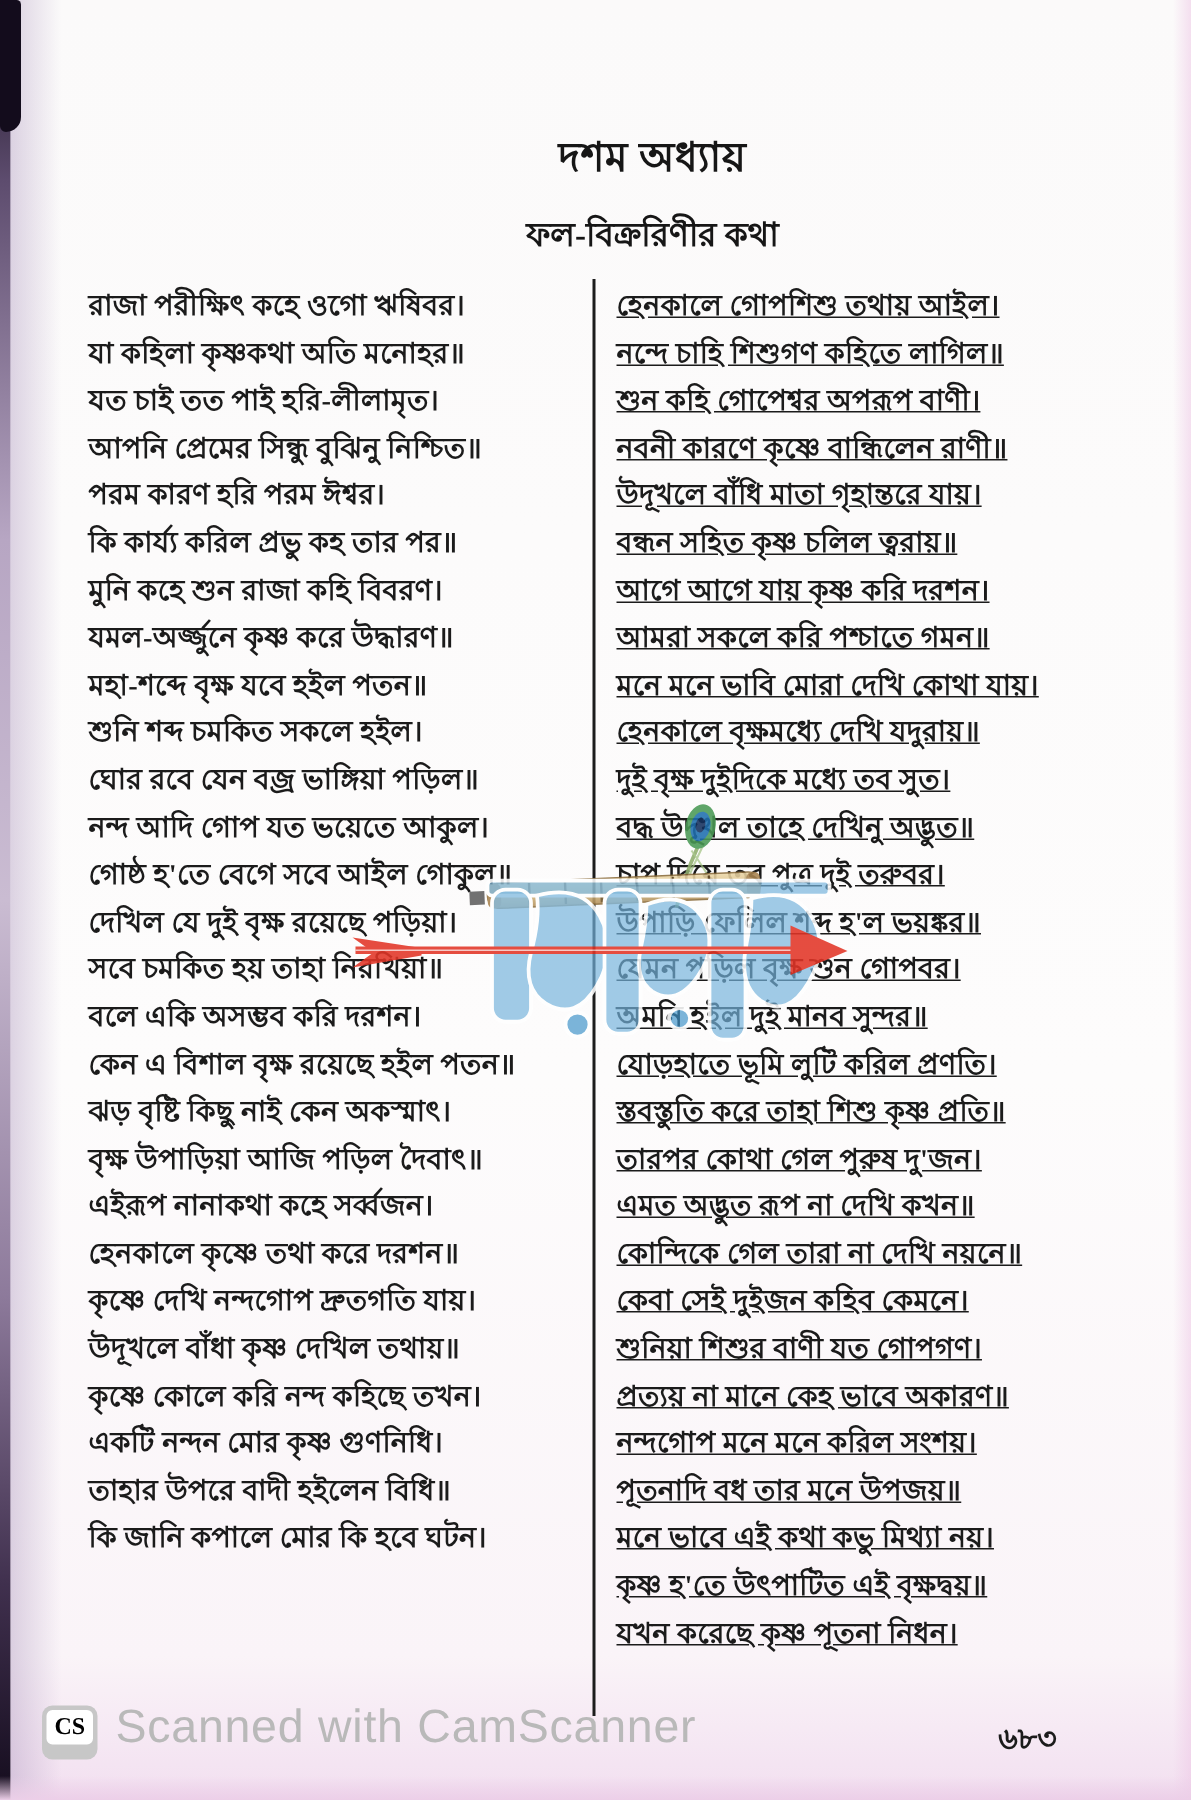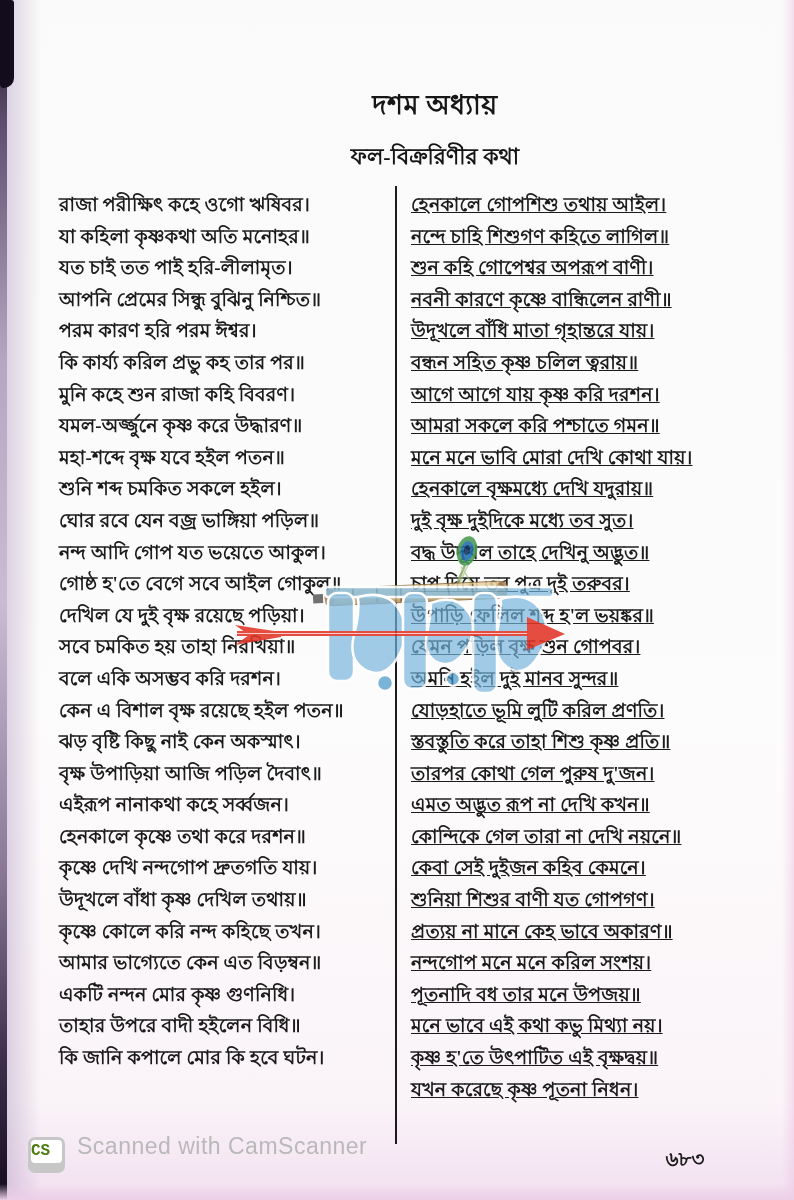--- a/index.html
+++ b/index.html
@@ -51,27 +51,27 @@
   }
   
   .watermark{position:absolute;left:225px;top:533px;width:345px;height:168px;opacity:.88;}
   
   .cs-badge{
     position:absolute;left:28px;top:1137px;width:37px;height:36px;
     background:#c7c7c7;border-radius:7px;
   }
   .cs-badge-inner{
     position:absolute;left:3px;right:3px;top:3px;height:23px;background:#ffffff;
-    border-radius:4px;
-    font-family:Liberation Mono, monospace;font-weight:bold;font-size:16px;
-    line-height:23px;color:#4d7c0f;
+    border-radius:4px;text-align:center;
+    font-family:Liberation Serif, serif;font-weight:bold;font-size:16px;
+    line-height:23px;color:#000000;
   }
   .scanner-label{
     position:absolute;left:77px;top:1133px;
-    font-family:"Liberation Sans",sans-serif;font-size:23px;color:#b9b9b9;
+    font-family:"Liberation Sans",sans-serif;font-size:31px;color:#b9b9b9;
     letter-spacing:.5px;
   }
   .page-number{
     position:absolute;left:640px;top:1144px;width:90px;text-align:center;
     font-size:20px;font-weight:bold;color:#1b1b1b;
   }
 </style>
 </head>
 <body>
 
@@ -106,21 +106,20 @@
       <div class="verse-line">সবে চমকিত হয় তাহা নিরখিয়া॥</div>
       <div class="verse-line">বলে একি অসম্ভব করি দরশন।</div>
       <div class="verse-line">কেন এ বিশাল বৃক্ষ রয়েছে হইল পতন॥</div>
       <div class="verse-line">ঝড় বৃষ্টি কিছু নাই কেন অকস্মাৎ।</div>
       <div class="verse-line">বৃক্ষ উপাড়িয়া আজি পড়িল দৈবাৎ॥</div>
       <div class="verse-line">এইরূপ নানাকথা কহে সর্ব্বজন।</div>
       <div class="verse-line">হেনকালে কৃষ্ণে তথা করে দরশন॥</div>
       <div class="verse-line">কৃষ্ণে দেখি নন্দগোপ দ্রুতগতি যায়।</div>
       <div class="verse-line">উদূখলে বাঁধা কৃষ্ণ দেখিল তথায়॥</div>
       <div class="verse-line">কৃষ্ণে কোলে করি নন্দ কহিছে তখন।</div>
-      <div class="verse-line">আমার ভাগ্যেতে কেন এত বিড়ম্বন॥</div>
       <div class="verse-line">একটি নন্দন মোর কৃষ্ণ গুণনিধি।</div>
       <div class="verse-line">তাহার উপরে বাদী হইলেন বিধি॥</div>
       <div class="verse-line">কি জানি কপালে মোর কি হবে ঘটন।</div>
     </div>
   <div class="divider"></div>
   <div class="col col-right">
       <div class="verse-line">হেনকালে গোপশিশু তথায় আইল।</div>
       <div class="verse-line">নন্দে চাহি শিশুগণ কহিতে লাগিল॥</div>
       <div class="verse-line">শুন কহি গোপেশ্বর অপরূপ বাণী।</div>
       <div class="verse-line">নবনী কারণে কৃষ্ণে বান্ধিলেন রাণী॥</div>

